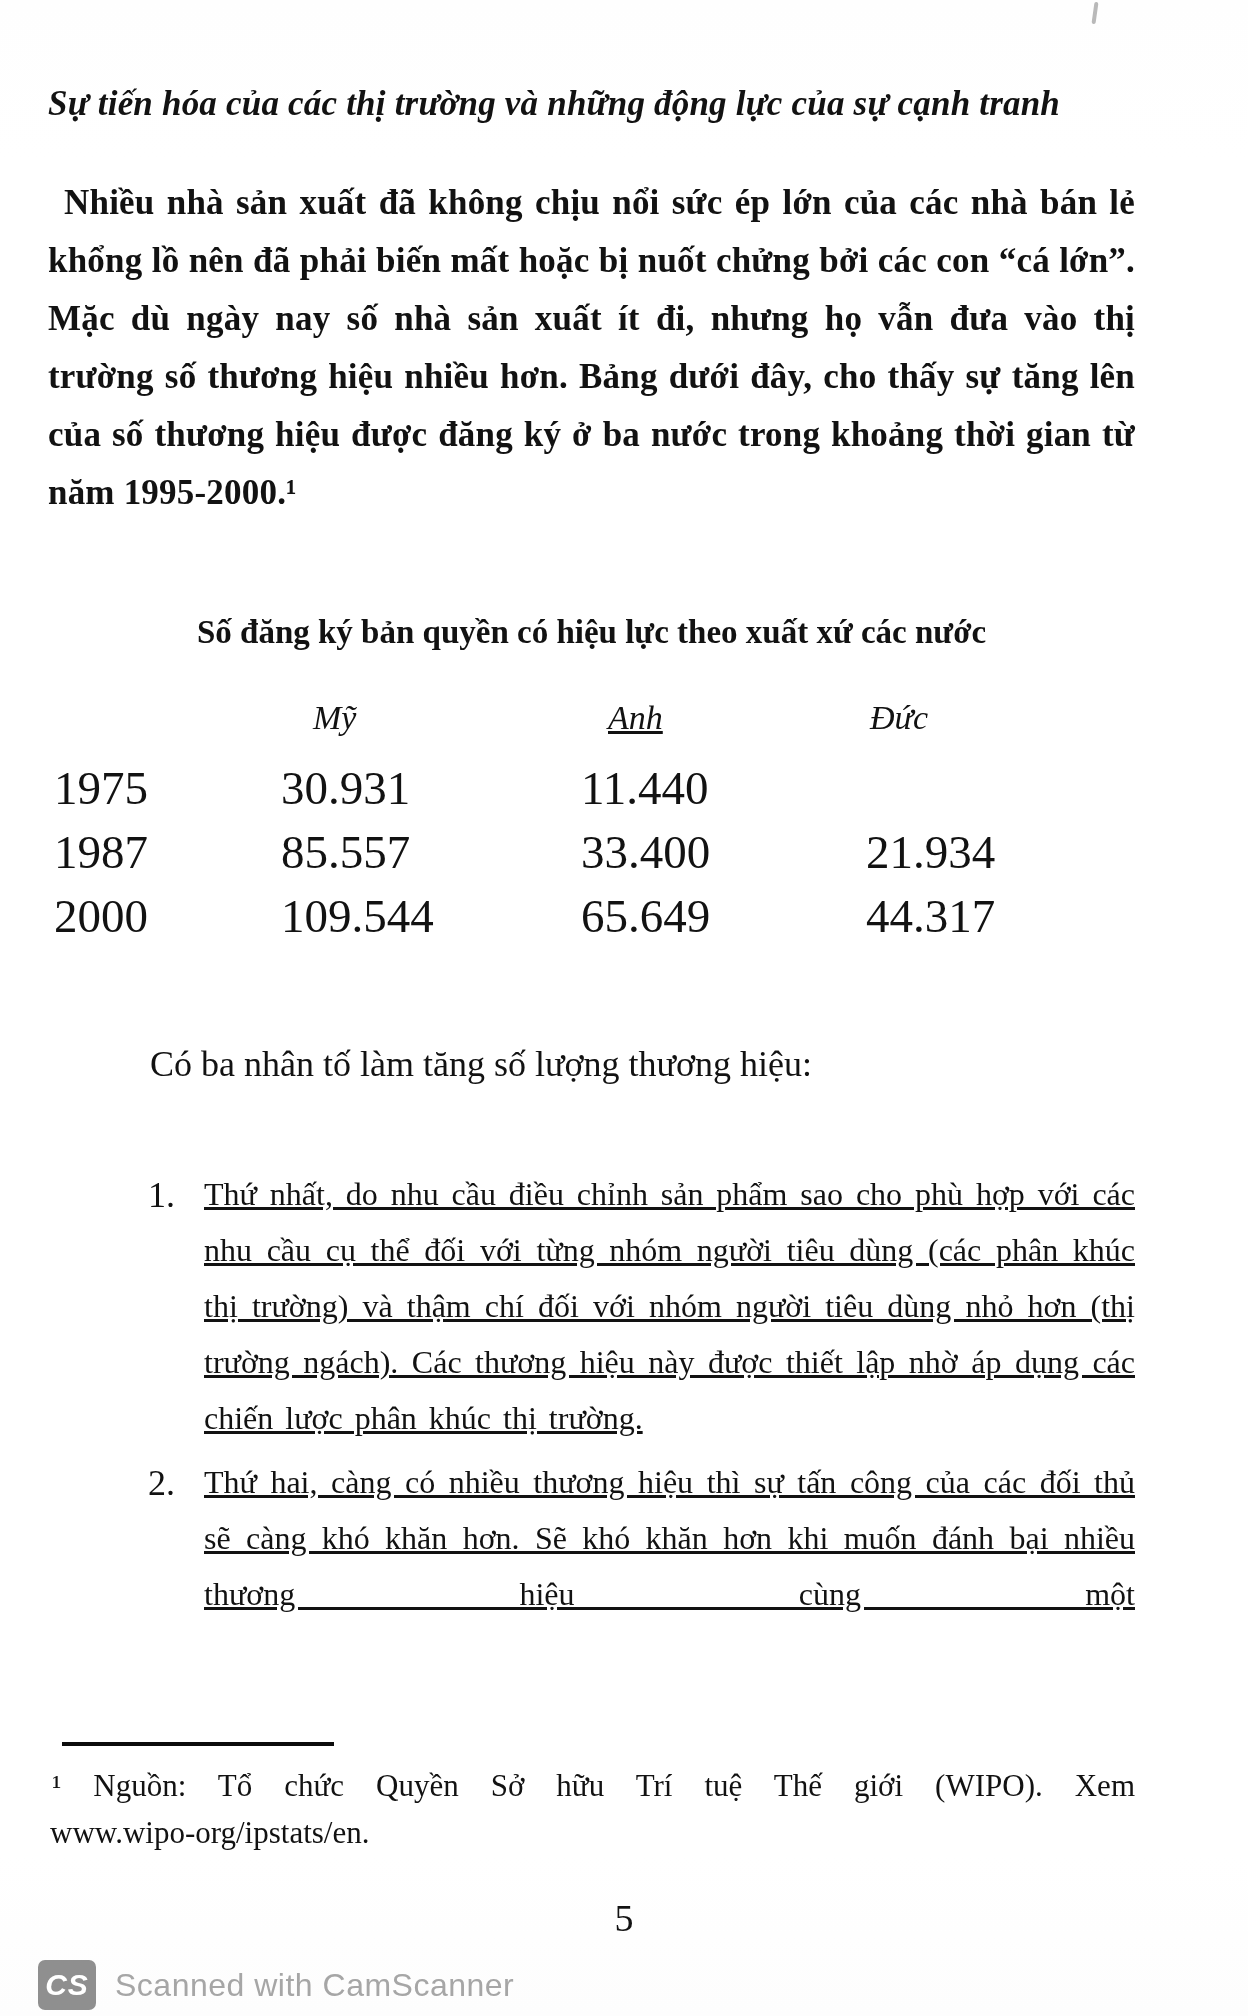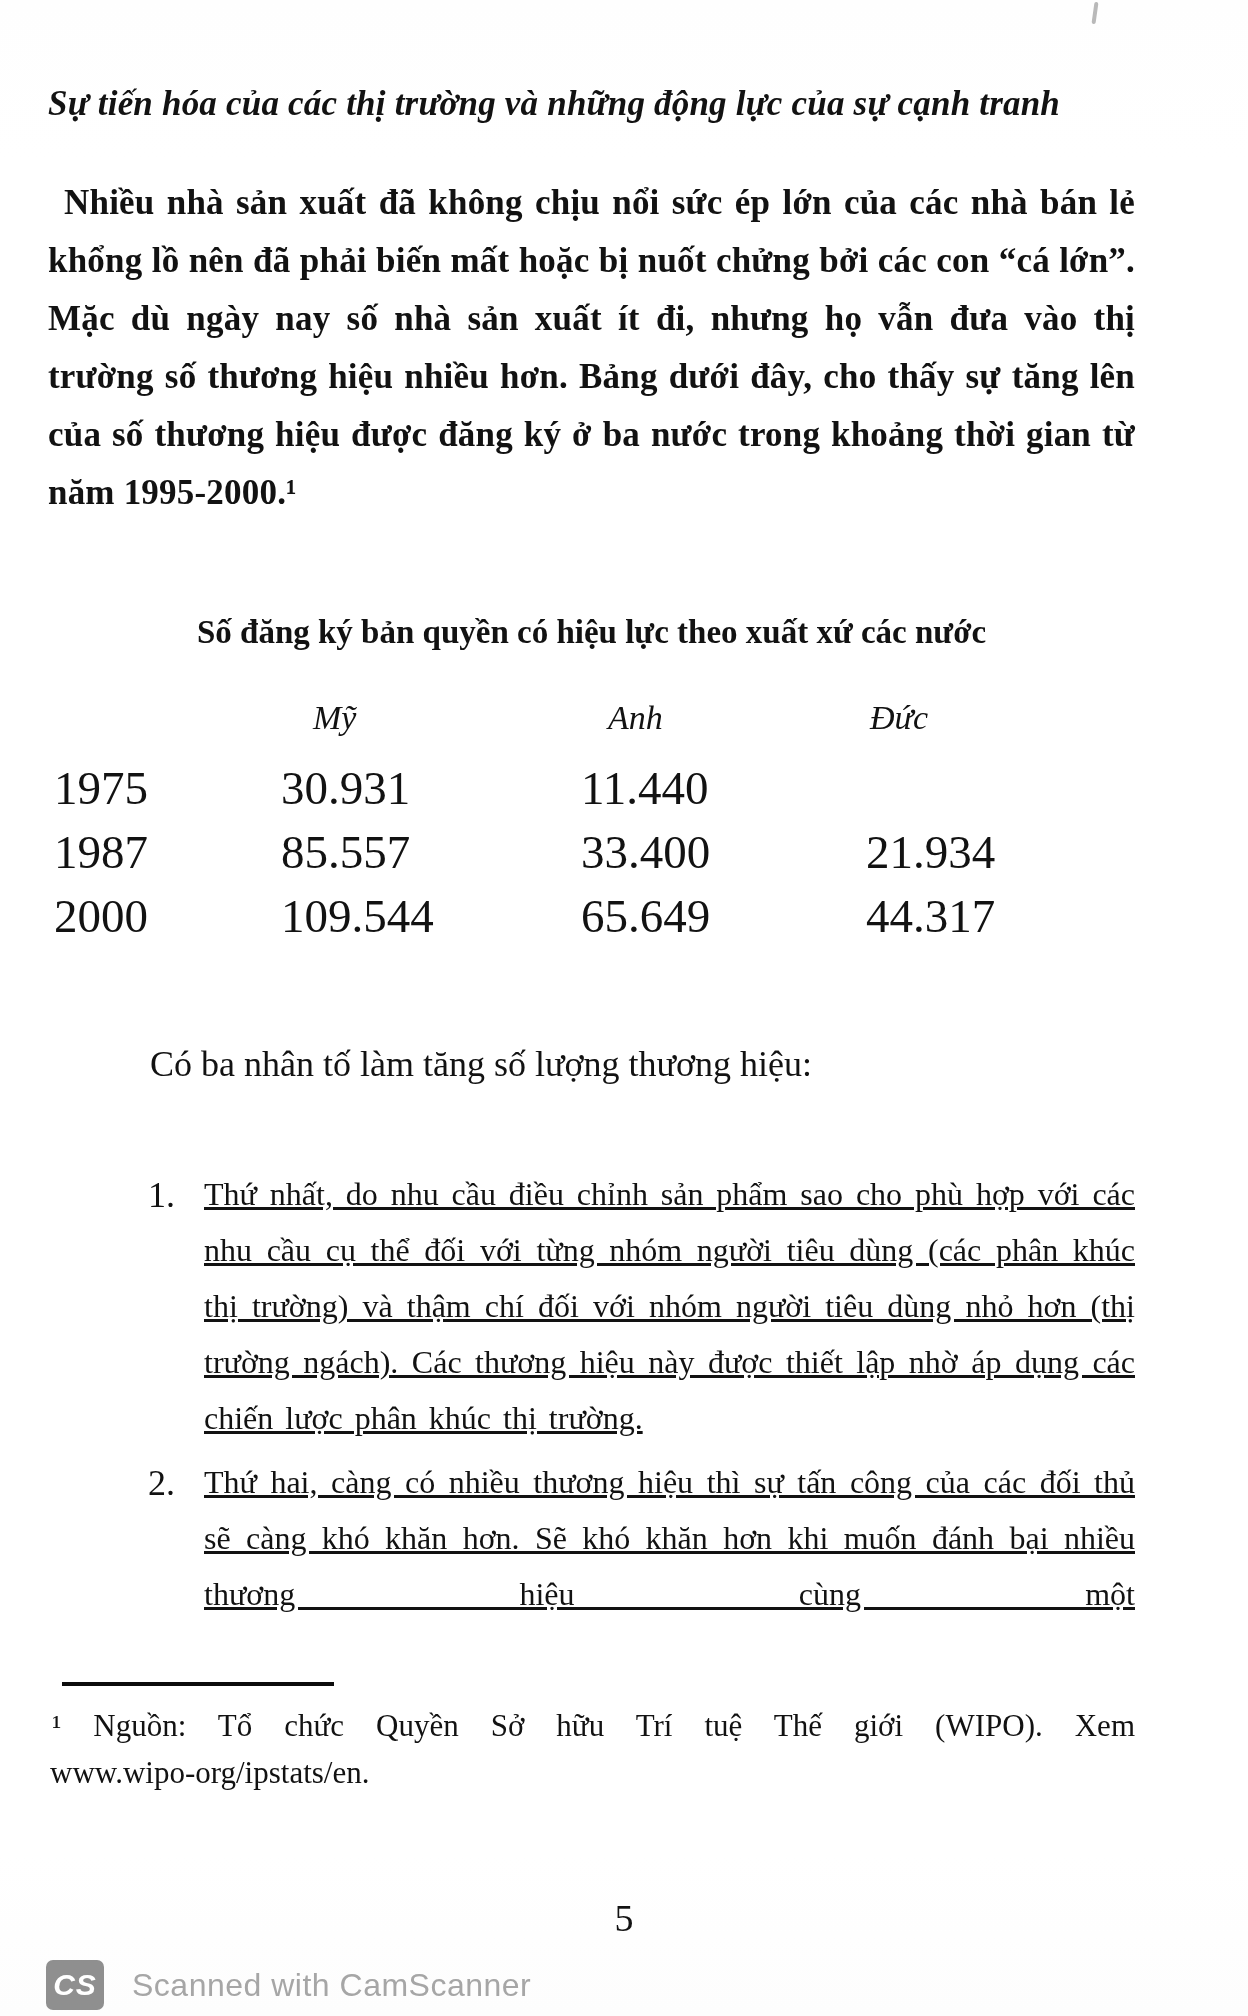--- a/index.html
+++ b/index.html
@@ -62,21 +62,21 @@
     align-items: baseline;
   }
   .thead {
     margin-top: 40px;
     font-style: italic;
     font-size: 34px;
     line-height: 48px;
     font-weight: 400;
   }
   .thead .th1 { padding-left: 40px; }
-  .thead .th2 { padding-left: 35px; }
+  .thead .th2 { padding-left: 35px; text-decoration: underline; }
   .thead .th3 { padding-left: 12px; }
   .tbody-rows { margin-top: 14px; }
   .tbody-rows .trow {
     font-size: 47px;
     line-height: 64px;
     font-weight: 400;
   }
   .tcell { padding-left: 8px; }
   .tyear { padding-left: 6px; }
   .lead {
@@ -103,21 +103,21 @@
     line-height: 56px;
     text-align: justify;
     word-spacing: 4px;
     text-decoration: underline;
   }
   .justify-last { text-align-last: justify; }
   .footnote-wrap {
     position: absolute;
     left: 48px;
     right: 113px;
-    top: 1682px;
+    top: 1742px;
   }
   .footnote-rule {
     width: 272px;
     border-top: 4px solid #0c0c0c;
     margin-left: 14px;
   }
   .footnote {
     margin-top: 16px;
     font-size: 31px;
     line-height: 47px;
@@ -133,25 +133,25 @@
     position: absolute;
     top: 1896px;
     left: 0;
     right: 0;
     text-align: center;
     font-size: 38px;
     font-weight: 400;
   }
   .watermark {
     position: absolute;
-    left: 46px;
+    left: 38px;
     bottom: 6px;
     display: flex;
     align-items: center;
-    gap: 28px;
+    gap: 19px;
     font-family: "Liberation Sans", "DejaVu Sans", sans-serif;
   }
   .cs-logo {
     width: 58px;
     height: 50px;
     background: #8f8f8f;
     color: #ffffff;
     border-radius: 7px;
     display: flex;
     align-items: center;

